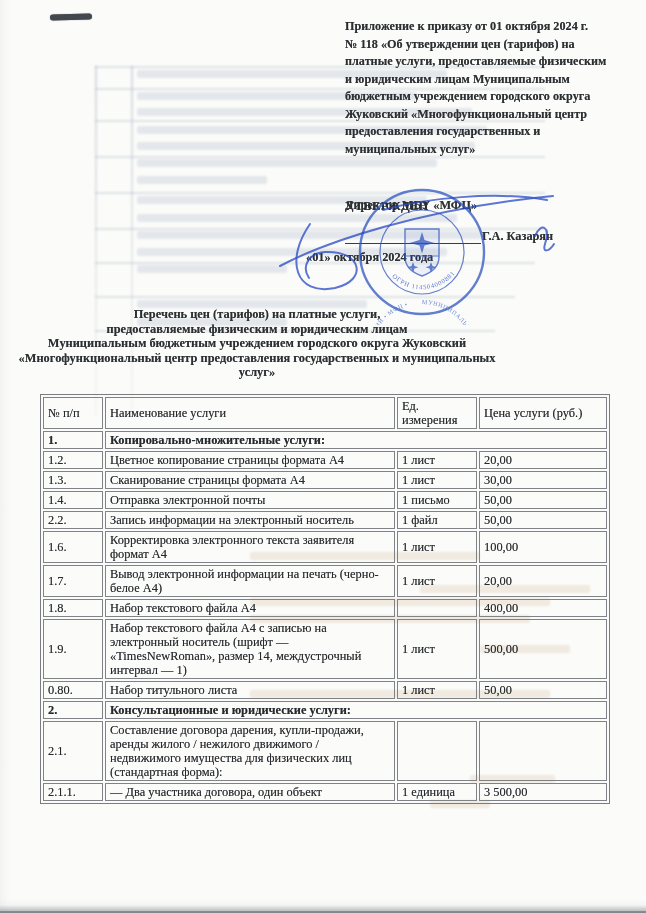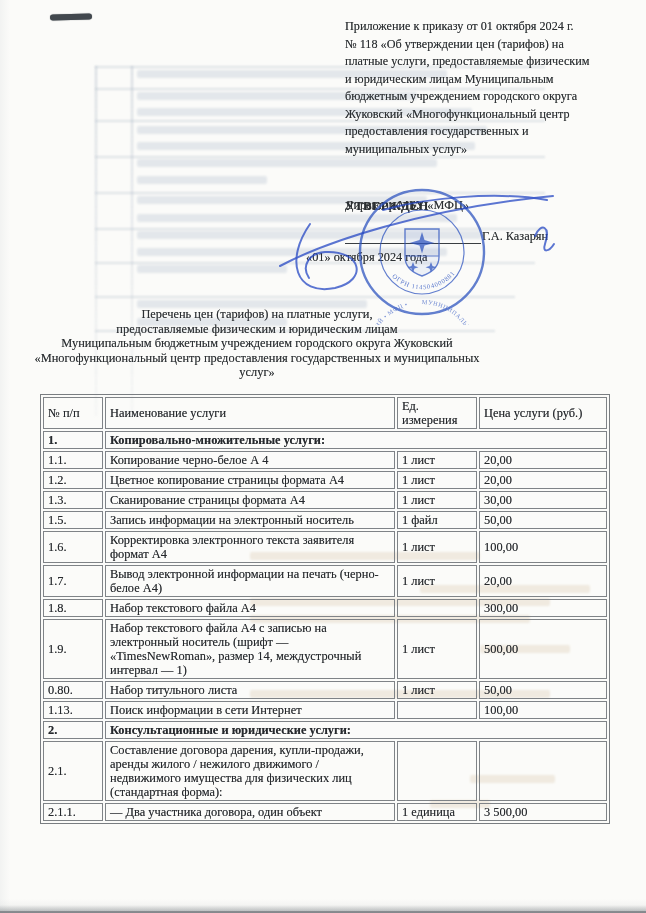--- a/index.html
+++ b/index.html
@@ -9,21 +9,21 @@
     font-family:"Liberation Serif","DejaVu Serif",serif;
   }
   .page{
     position:relative;width:646px;height:913px;overflow:hidden;
     background:
       linear-gradient(90deg, rgba(205,210,214,0.20), rgba(0,0,0,0) 10px),
       linear-gradient(0deg, rgba(160,166,170,0.18) 0, rgba(0,0,0,0) 14px),
       #fbfbf9;
     color:#2c3033;
   }
-  .txt{position:absolute;white-space:pre-line;}
+  .txt{position:absolute;white-space:pre-line;font-weight:bold;}
   .soft{text-shadow:0 0 0.5px rgba(44,48,51,0.55);}
   
   .staple{
     position:absolute;left:50px;top:14px;width:42px;height:6px;
     background:#42484e;border-radius:3px;transform:rotate(-1.2deg);
     box-shadow:0 0 1px rgba(66,72,78,0.8);
   }
   .bottom-edge{
     position:absolute;left:0;bottom:0;width:646px;height:8px;
     background:linear-gradient(180deg, rgba(0,0,0,0), rgba(120,126,130,0.55));
@@ -185,78 +185,72 @@
           <th class="cell-soft">Ед. измерения</th>
           <th class="cell-soft">Цена услуги (руб.)</th>
         </tr>
       </thead>
       <tbody>
           <tr class="sec">
             <td class="c-num cell-soft">1.</td>
             <td class="c-name cell-soft" colspan="3">Копировально-множительные услуги:</td>
           </tr>
           <tr>
-            <td class="c-num cell-soft">1.1.</td>
-            <td class="c-name cell-soft">Копирование черно-белое А 4</td>
-            <td class="c-unit cell-soft">1 лист</td>
-            <td class="c-price cell-soft">20,00</td>
-          </tr>
-          <tr>
             <td class="c-num cell-soft">1.2.</td>
             <td class="c-name cell-soft">Цветное копирование страницы формата А4</td>
             <td class="c-unit cell-soft">1 лист</td>
             <td class="c-price cell-soft">20,00</td>
           </tr>
           <tr>
             <td class="c-num cell-soft">1.3.</td>
             <td class="c-name cell-soft">Сканирование страницы формата А4</td>
             <td class="c-unit cell-soft">1 лист</td>
             <td class="c-price cell-soft">30,00</td>
           </tr>
           <tr>
-            <td class="c-num cell-soft">1.5.</td>
+            <td class="c-num cell-soft">1.4.</td>
+            <td class="c-name cell-soft">Отправка электронной почты</td>
+            <td class="c-unit cell-soft">1 письмо</td>
+            <td class="c-price cell-soft">50,00</td>
+          </tr>
+          <tr>
+            <td class="c-num cell-soft">2.2.</td>
             <td class="c-name cell-soft">Запись информации на электронный носитель</td>
             <td class="c-unit cell-soft">1 файл</td>
             <td class="c-price cell-soft">50,00</td>
           </tr>
           <tr>
             <td class="c-num cell-soft">1.6.</td>
             <td class="c-name cell-soft">Корректировка электронного текста заявителя формат А4</td>
             <td class="c-unit cell-soft">1 лист</td>
             <td class="c-price cell-soft">100,00</td>
           </tr>
           <tr>
             <td class="c-num cell-soft">1.7.</td>
             <td class="c-name cell-soft">Вывод электронной информации на печать (черно-белое А4)</td>
             <td class="c-unit cell-soft">1 лист</td>
             <td class="c-price cell-soft">20,00</td>
           </tr>
           <tr>
             <td class="c-num cell-soft">1.8.</td>
             <td class="c-name cell-soft">Набор текстового файла А4</td>
             <td class="c-unit cell-soft"></td>
-            <td class="c-price cell-soft">300,00</td>
+            <td class="c-price cell-soft">400,00</td>
           </tr>
           <tr>
             <td class="c-num cell-soft">1.9.</td>
             <td class="c-name cell-soft">Набор текстового файла А4 с записью на электронный носитель (шрифт — «TimesNewRoman», размер 14, междустрочный интервал — 1)</td>
             <td class="c-unit cell-soft">1 лист</td>
             <td class="c-price cell-soft">500,00</td>
           </tr>
           <tr>
             <td class="c-num cell-soft">0.80.</td>
             <td class="c-name cell-soft">Набор титульного листа</td>
             <td class="c-unit cell-soft">1 лист</td>
             <td class="c-price cell-soft">50,00</td>
-          </tr>
-          <tr>
-            <td class="c-num cell-soft">1.13.</td>
-            <td class="c-name cell-soft">Поиск информации в сети Интернет</td>
-            <td class="c-unit cell-soft"></td>
-            <td class="c-price cell-soft">100,00</td>
           </tr>
           <tr class="sec">
             <td class="c-num cell-soft">2.</td>
             <td class="c-name cell-soft" colspan="3">Консультационные и юридические услуги:</td>
           </tr>
           <tr>
             <td class="c-num cell-soft">2.1.</td>
             <td class="c-name cell-soft">Составление договора дарения, купли-продажи, аренды жилого / нежилого движимого / недвижимого имущества для физических лиц (стандартная форма):</td>
             <td class="c-unit cell-soft"></td>
             <td class="c-price cell-soft"></td>

